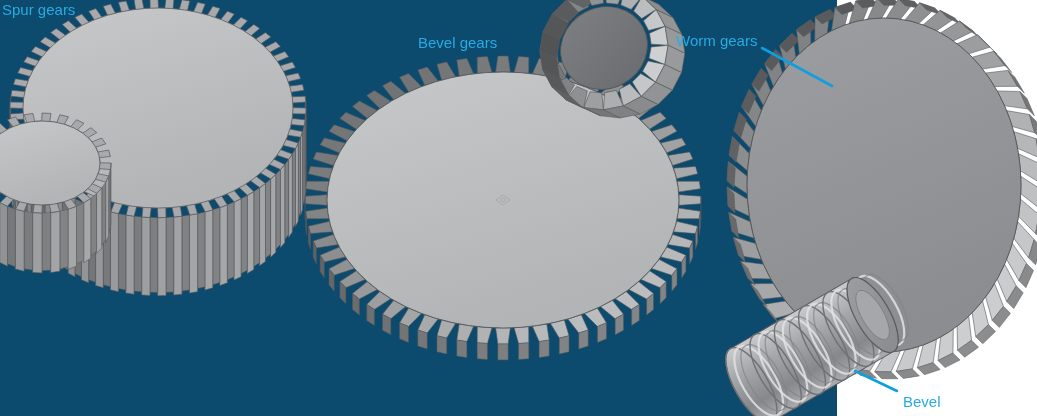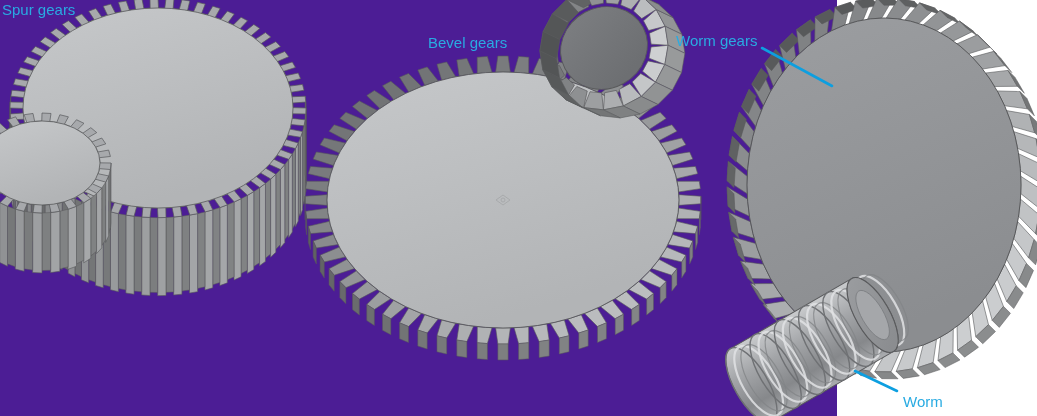--- a/index.html
+++ b/index.html
@@ -1,18 +1,18 @@
 <!DOCTYPE html>
 <html><head>
 <meta charset="utf-8">
 <style>
   html,body{margin:0;padding:0;background:#ffffff;}
   body{width:1037px;height:416px;overflow:hidden;
        font-family:"Liberation Sans",sans-serif;}
-  #stage{position:relative;width:837px;height:416px;background:#4c1d95;}
+  #stage{position:relative;width:837px;height:416px;background:#0c4a6e;}
   #art{position:absolute;left:0;top:0;width:1037px;height:416px;}
   .lbl{position:absolute;color:#29abe2;font-size:15px;line-height:1;
        white-space:nowrap;font-family:"Liberation Sans",sans-serif;}
 </style>
 </head>
 <body>
 
 <div id="stage">
   <svg id="art" viewBox="0 0 1037 416">
     <defs>
@@ -408,17 +408,17 @@
           </g>
         </g>
       </g>
     <g id="layer-leaders">
         <line x1="762" y1="48" x2="832" y2="86" stroke="#0d9fe0" stroke-width="2.6" stroke-linecap="round"></line>
         <line x1="897" y1="391" x2="855" y2="371" stroke="#0d9fe0" stroke-width="2.6" stroke-linecap="round"></line>
       </g>
   </svg>
   <div id="layer-labels">
       <div class="lbl" style="left: 2px; top: 2px;">Spur gears</div>
-      <div class="lbl" style="left: 428px; top: 35px;">Bevel gears</div>
+      <div class="lbl" style="left: 418px; top: 35px;">Bevel gears</div>
       <div class="lbl" style="left: 676px; top: 33px;">Worm gears</div>
-      <div class="lbl" style="left: 903px; top: 394px;">Worm</div>
+      <div class="lbl" style="left: 903px; top: 394px;">Bevel</div>
     </div>
 </div>
 
 </body></html>

